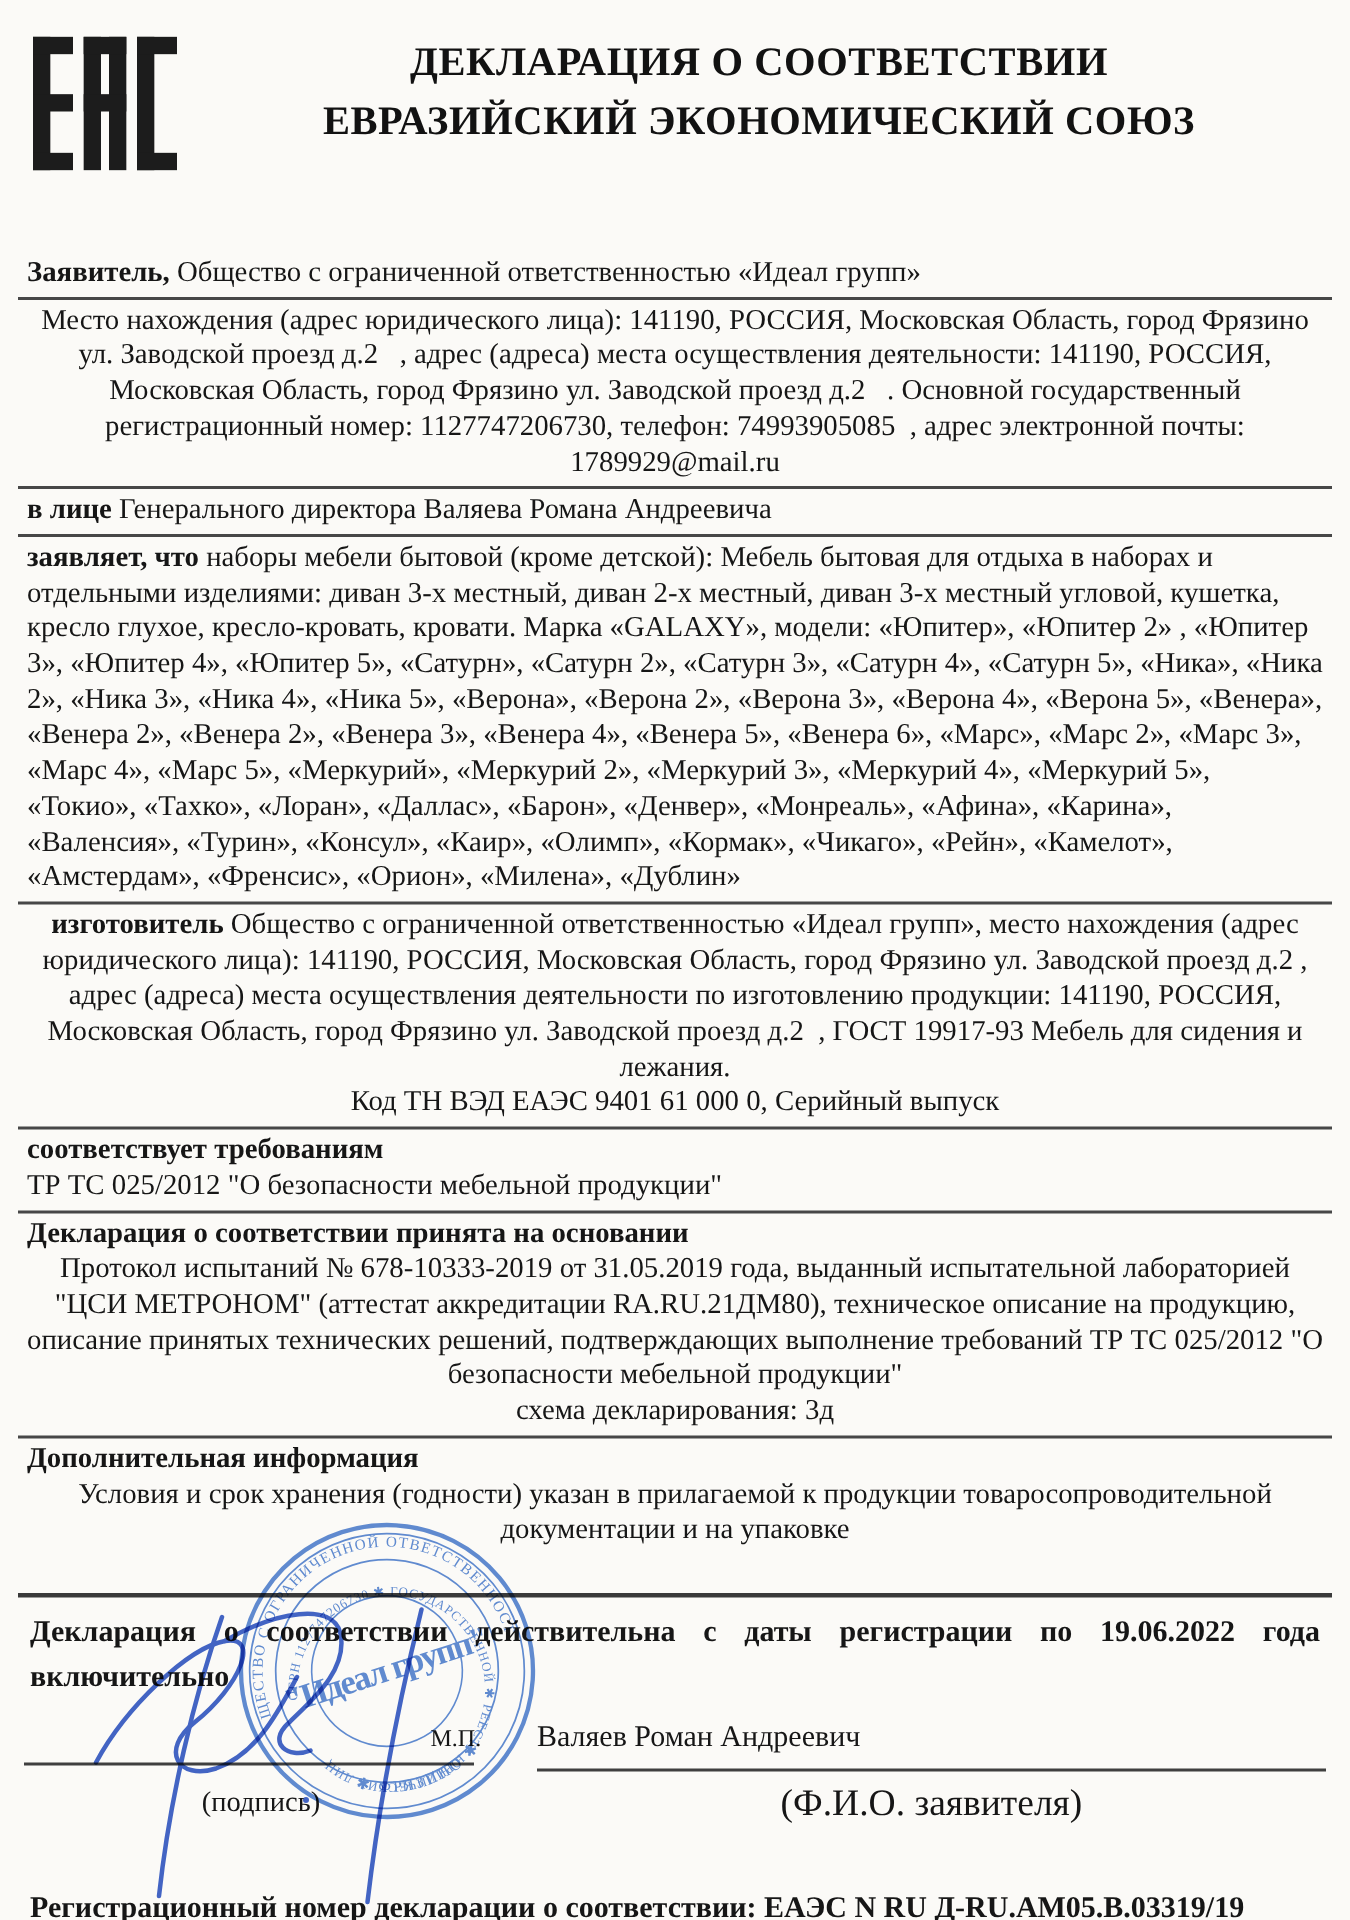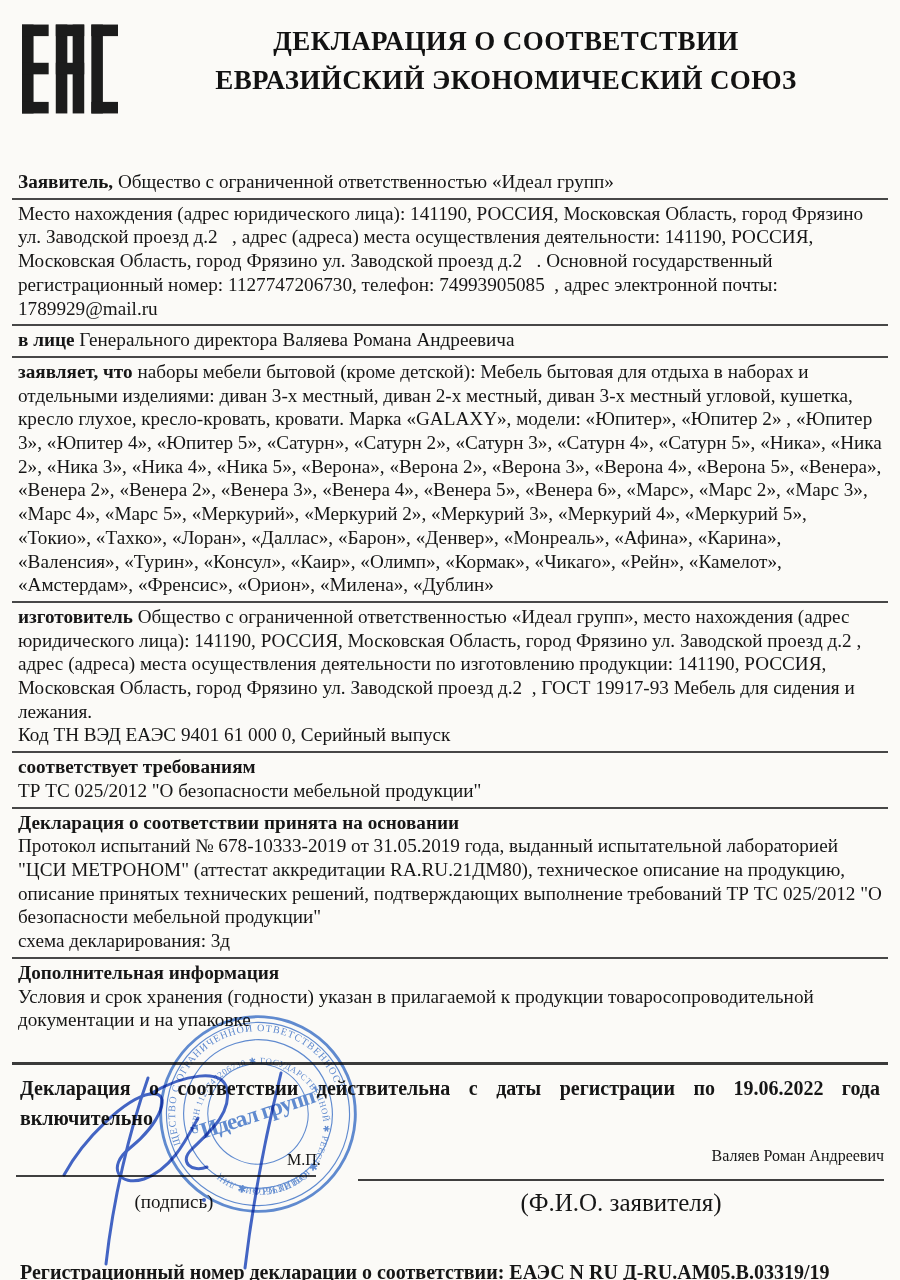--- a/index.html
+++ b/index.html
@@ -22,34 +22,34 @@
   
   .doc{position:absolute;left:0;right:0;top:168px;}
   .row{
     margin:0 12px;
     padding:2px 6px 4px 6px;
     font-size:19.2px;line-height:23.7px;
     border-bottom:2px solid #474747;
   }
   .row .b{font-weight:bold;}
   .row .hd{font-weight:bold;display:block;}
-  .row p{margin:0;}
+  .row p{margin:0;text-align:center;}
   .row.thick{border-bottom:3px solid #3a3a3a;padding-bottom:30px;}
   .validity{
     margin:6px 14px 0 14px;padding:2px 6px;
     font-weight:bold;font-size:20px;line-height:30px;
   }
   .validity .just{text-align:justify;text-align-last:justify;}
   
   .sig-block{position:relative;height:112px;margin:0 14px;}
   .sig-line-left{position:absolute;left:2px;width:300px;top:40px;border-top:2px solid #3f3f3f;}
   .sig-caption{position:absolute;left:60px;top:56px;width:200px;text-align:center;font-size:19px;}
   .mp{position:absolute;left:273px;top:16px;font-size:16px;}
   .sig-line-right{position:absolute;left:344px;right:2px;top:44px;border-top:2px solid #3f3f3f;}
-  .sig-name{position:absolute;left:344px;right:2px;top:12px;text-align:right;font-size:16px;}
+  .sig-name{position:absolute;left:344px;right:2px;top:12px;text-align:left;font-size:20px;}
   .sig-fio{position:absolute;left:344px;right:2px;top:54px;text-align:center;font-size:25px;}
   
   .footer{margin:10px 14px 0 14px;padding:0 6px;font-weight:bold;font-size:20px;line-height:31px;}
   
   .stamp{position:absolute;left:152px;top:1008px;width:212px;height:212px;mix-blend-mode:multiply;opacity:0.85;}
   .signature{position:absolute;left:26px;top:1040px;width:320px;height:236px;mix-blend-mode:multiply;opacity:0.9;}
   .stamp text{font-family:"Liberation Serif",serif;}
 </style>
 </head>
 <body>

